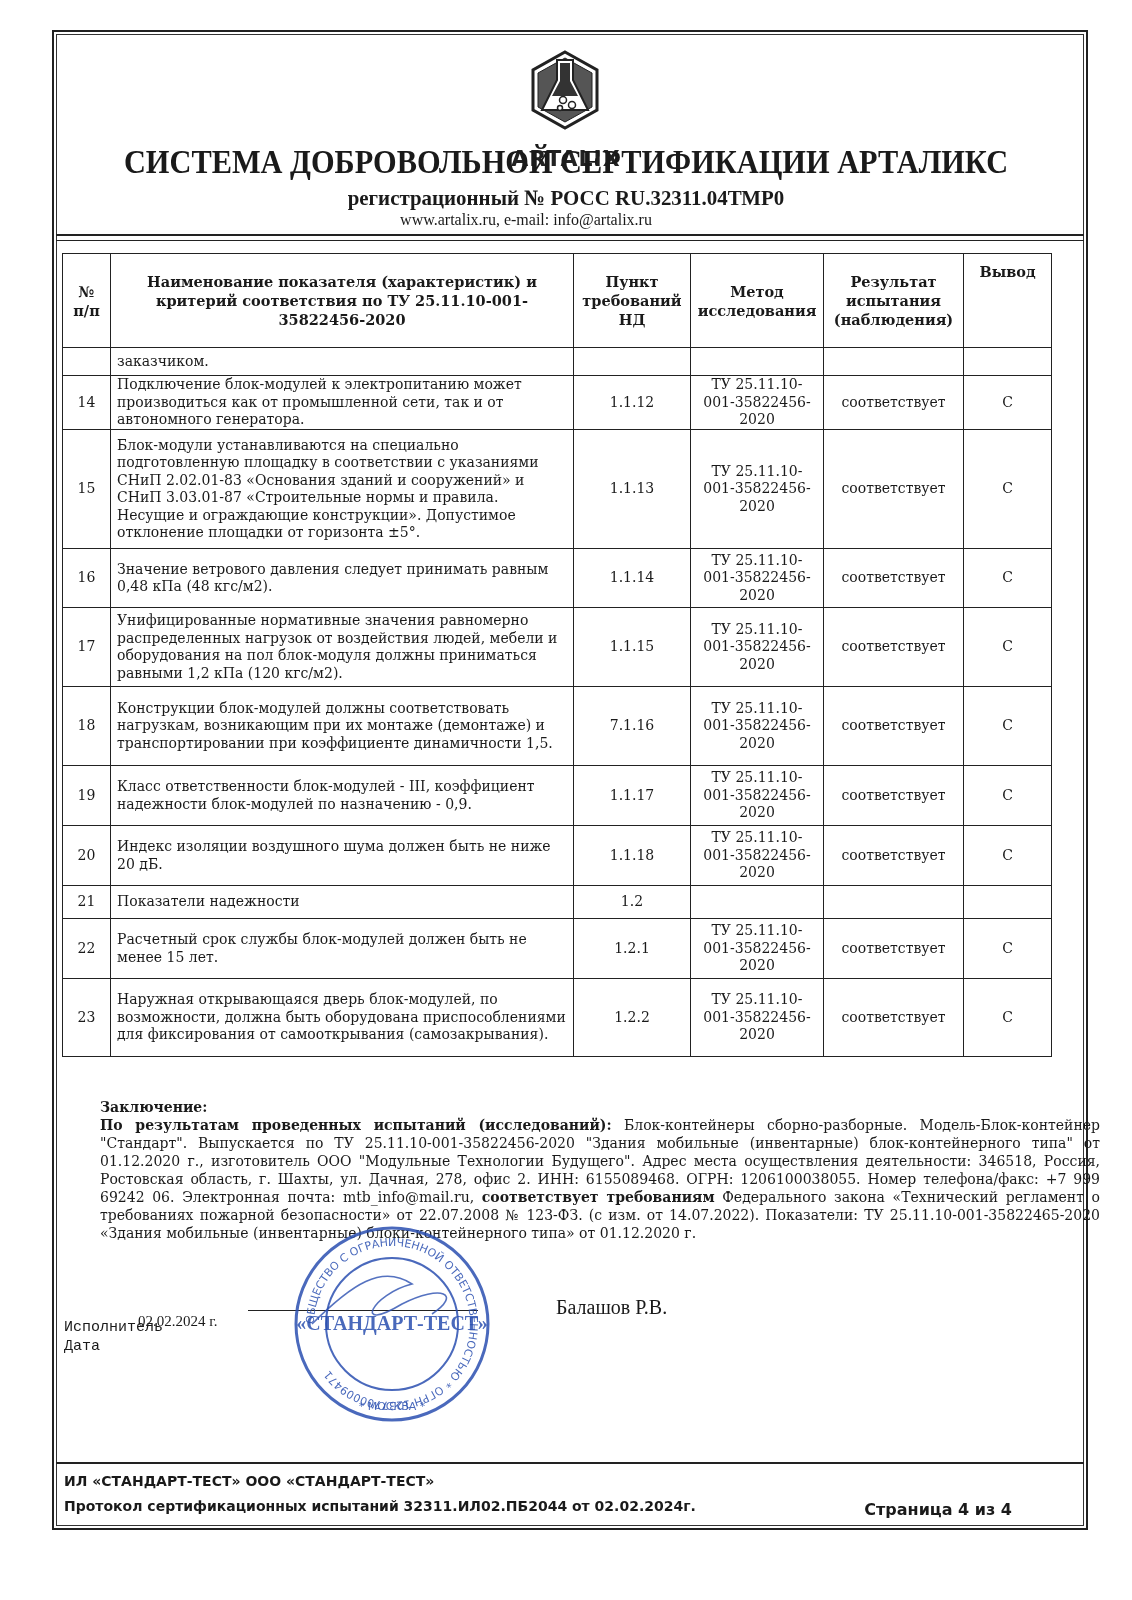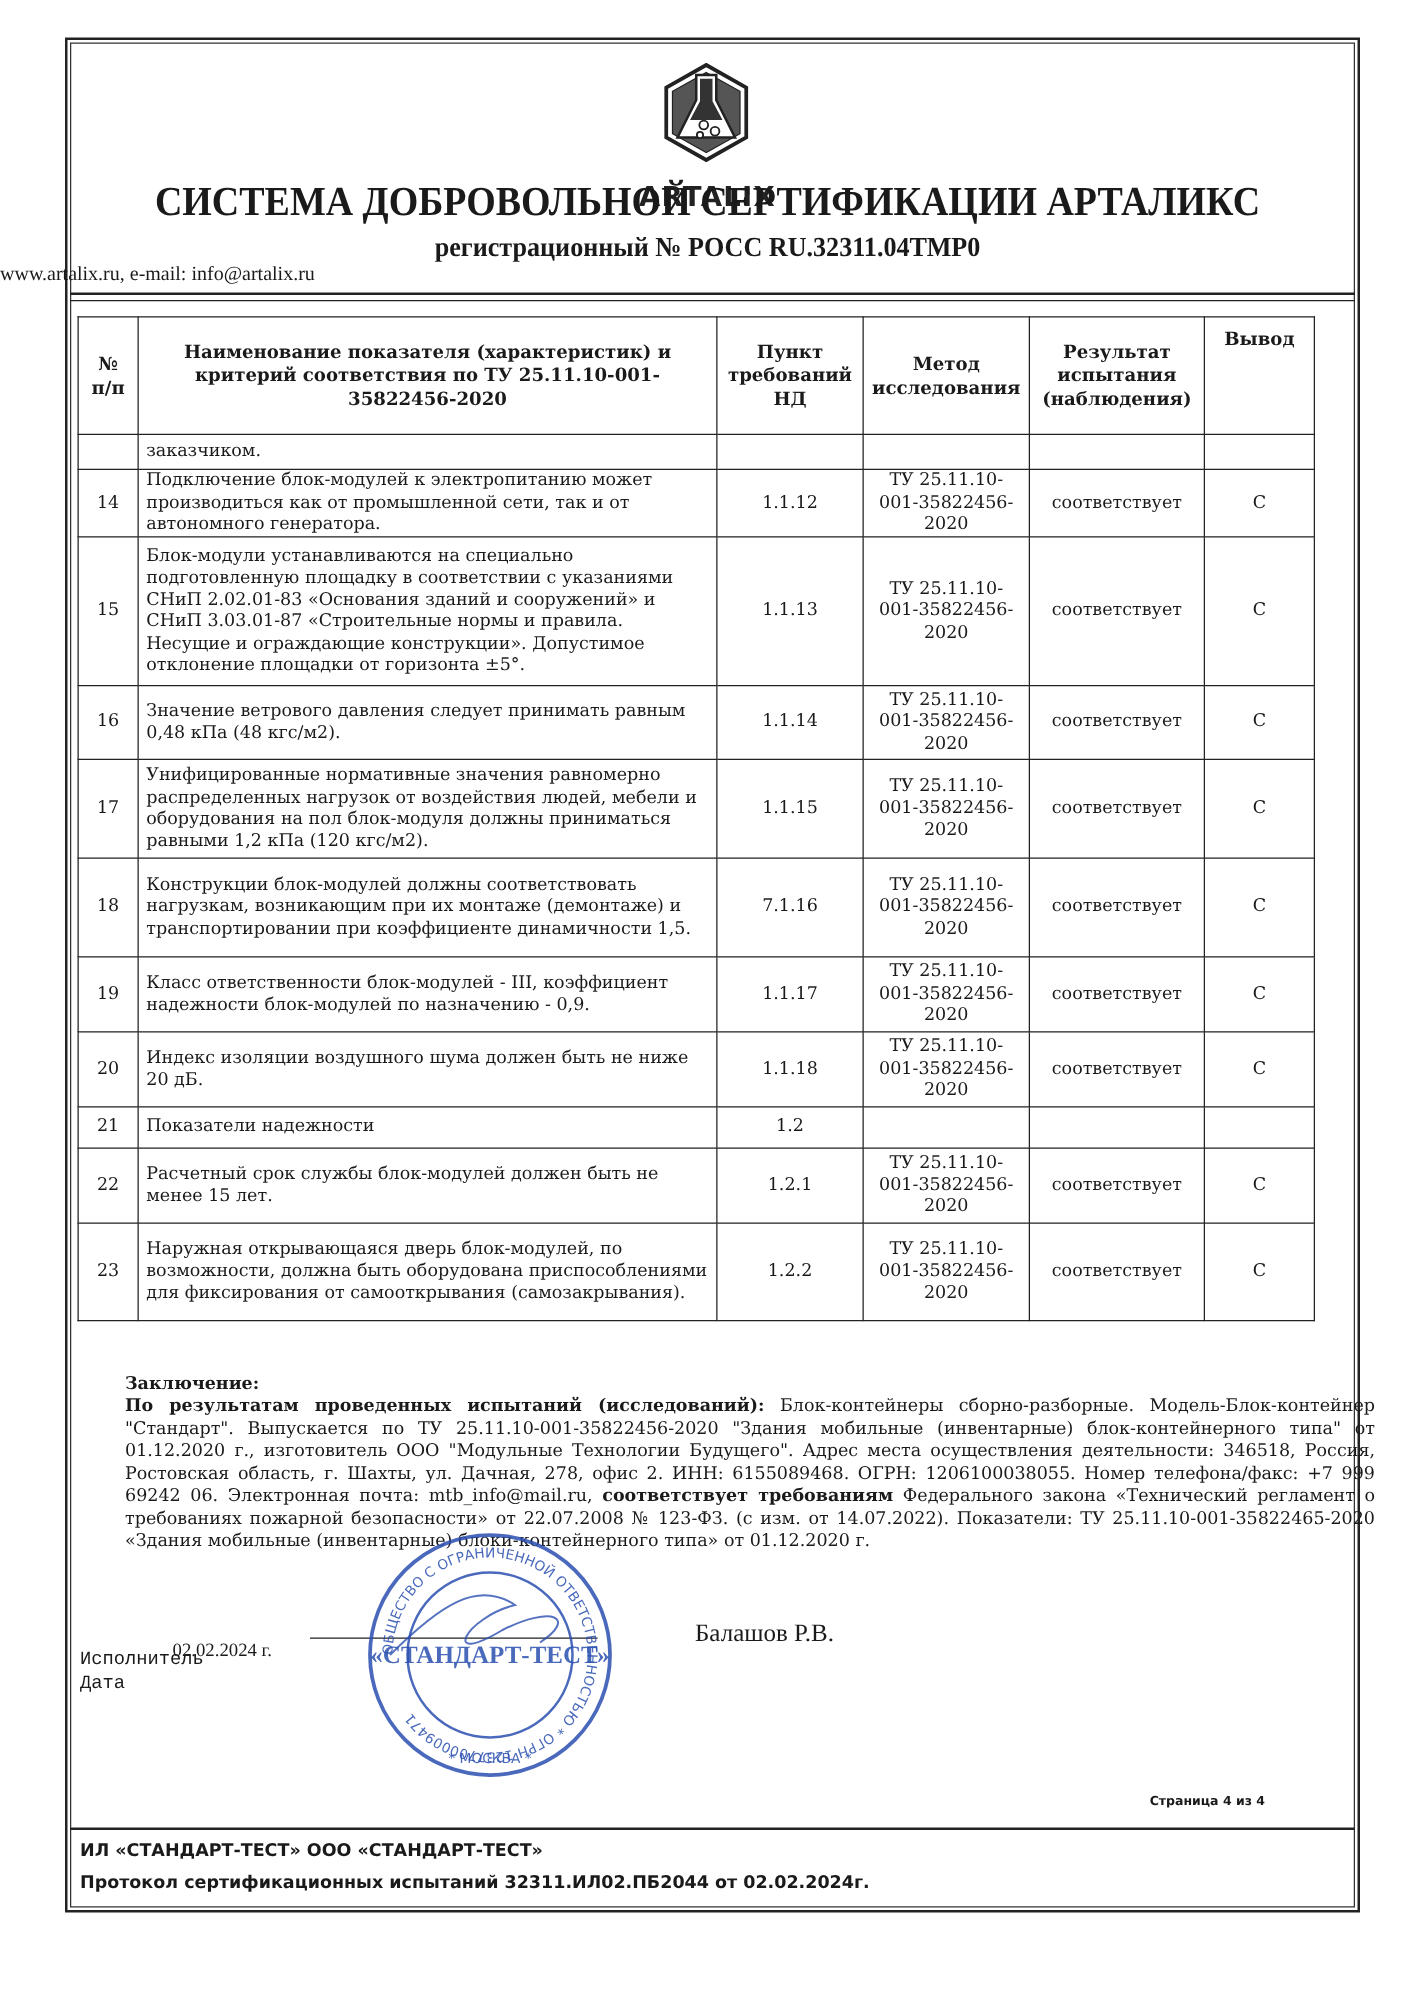--- a/index.html
+++ b/index.html
@@ -6,21 +6,21 @@
   body { width: 1132px; height: 1600px; position: relative; overflow: hidden; font-family: "DejaVu Serif", "Liberation Serif", serif; color: #1a1a1a; }
   .frame-outer { position: absolute; left: 52px; top: 30px; width: 1036px; height: 1500px; border: 2px solid #222; box-sizing: border-box; }
   .frame-inner { position: absolute; left: 56px; top: 34px; width: 1028px; height: 1492px; border: 1px solid #333; box-sizing: border-box; }
   .header-divider { position: absolute; left: 56px; width: 1028px; border-top: 2px solid #222; }
   .footer-divider { position: absolute; left: 56px; width: 1028px; top: 1462px; border-top: 2px solid #222; }
 
   .logo { position: absolute; left: 530px; top: 50px; width: 70px; height: 80px; }
   .brand { position: absolute; left: 0; width: 1132px; text-align: center; top: 122px; font-family: "DejaVu Sans", sans-serif; font-weight: bold; font-size: 22px; letter-spacing: 1px; color: #222; margin-top: 24px; }
   .title { position: absolute; left: 0; width: 1132px; text-align: center; top: 144px; font-family: "Liberation Serif", serif; font-weight: bold; font-size: 33px; color: #1a1a1a; transform: scaleX(0.92); }
   .subtitle { position: absolute; left: 0; width: 1132px; text-align: center; top: 185px; font-family: "Liberation Serif", serif; font-weight: bold; font-size: 22px; transform: scaleX(0.95); }
-  .contacts { position: absolute; left: 0; width: 1052px; text-align: left; top: 211px; font-family: "Liberation Serif", serif; font-size: 16px; }
+  .contacts { position: absolute; left: 0; width: 1052px; text-align: center; top: 211px; font-family: "Liberation Serif", serif; font-size: 16px; }
 
   table.results { position: absolute; left: 62px; top: 253px; width: 989px; border-collapse: collapse; table-layout: fixed; font-size: 14px; }
   table.results td, table.results th { border: 1.5px solid #222; padding: 0 6px; vertical-align: middle; line-height: 17.5px; }
   table.results th { font-weight: bold; text-align: center; font-size: 14.5px; line-height: 19px; }
   table.results th.vyvod { vertical-align: top; padding-top: 8px; }
   td.num, td.punkt, td.method, td.result, td.vyvod { text-align: center; }
   td.desc { text-align: left; }
 
   .conclusion { position: absolute; left: 64px; top: 1098px; width: 1000px; font-size: 14px; line-height: 18px; text-align: justify; margin-left: 36px; }
   .conclusion .head { font-weight: bold; }
@@ -28,21 +28,21 @@
 
   .signature { position: absolute; left: 64px; top: 1294px; font-family: Liberation Mono, monospace; font-size: 15px; line-height: 19px; margin-top: 24px; }
   .sig-line { position: absolute; left: 248px; top: 1310px; width: 230px; border-top: 1px solid #222; }
   .signer { position: absolute; left: 521px; top: 1296px; font-family: "Liberation Serif", serif; font-size: 20px; margin-left: 35px; }
   .date-val { position: absolute; left: 138px; top: 1313px; font-family: "Liberation Serif", serif; font-size: 15px; }
 
   .stamp { position: absolute; left: 292px; top: 1224px; width: 200px; height: 200px; }
 
   .footer-org { position: absolute; left: 64px; top: 1473px; font-family: "DejaVu Sans", sans-serif; font-weight: bold; font-size: 14px; }
   .footer-proto { position: absolute; left: 64px; top: 1498px; font-family: "DejaVu Sans", sans-serif; font-weight: bold; font-size: 14px; }
-  .footer-page { position: absolute; right: 120px; top: 1436px; font-family: "DejaVu Sans", sans-serif; font-weight: bold; font-size: 10px; }
+  .footer-page { position: absolute; right: 120px; top: 1500px; font-family: "DejaVu Sans", sans-serif; font-weight: bold; font-size: 16px; }
 </style>
 </head>
 <body>
 
 <div class="frame-outer"></div>
 <div class="frame-inner"></div>
 <div class="header-divider" style="top:234px;"></div>
 <div class="header-divider" style="top:240px; border-top-width:1px;"></div>
 
 <svg class="logo" viewBox="0 0 70 80">

